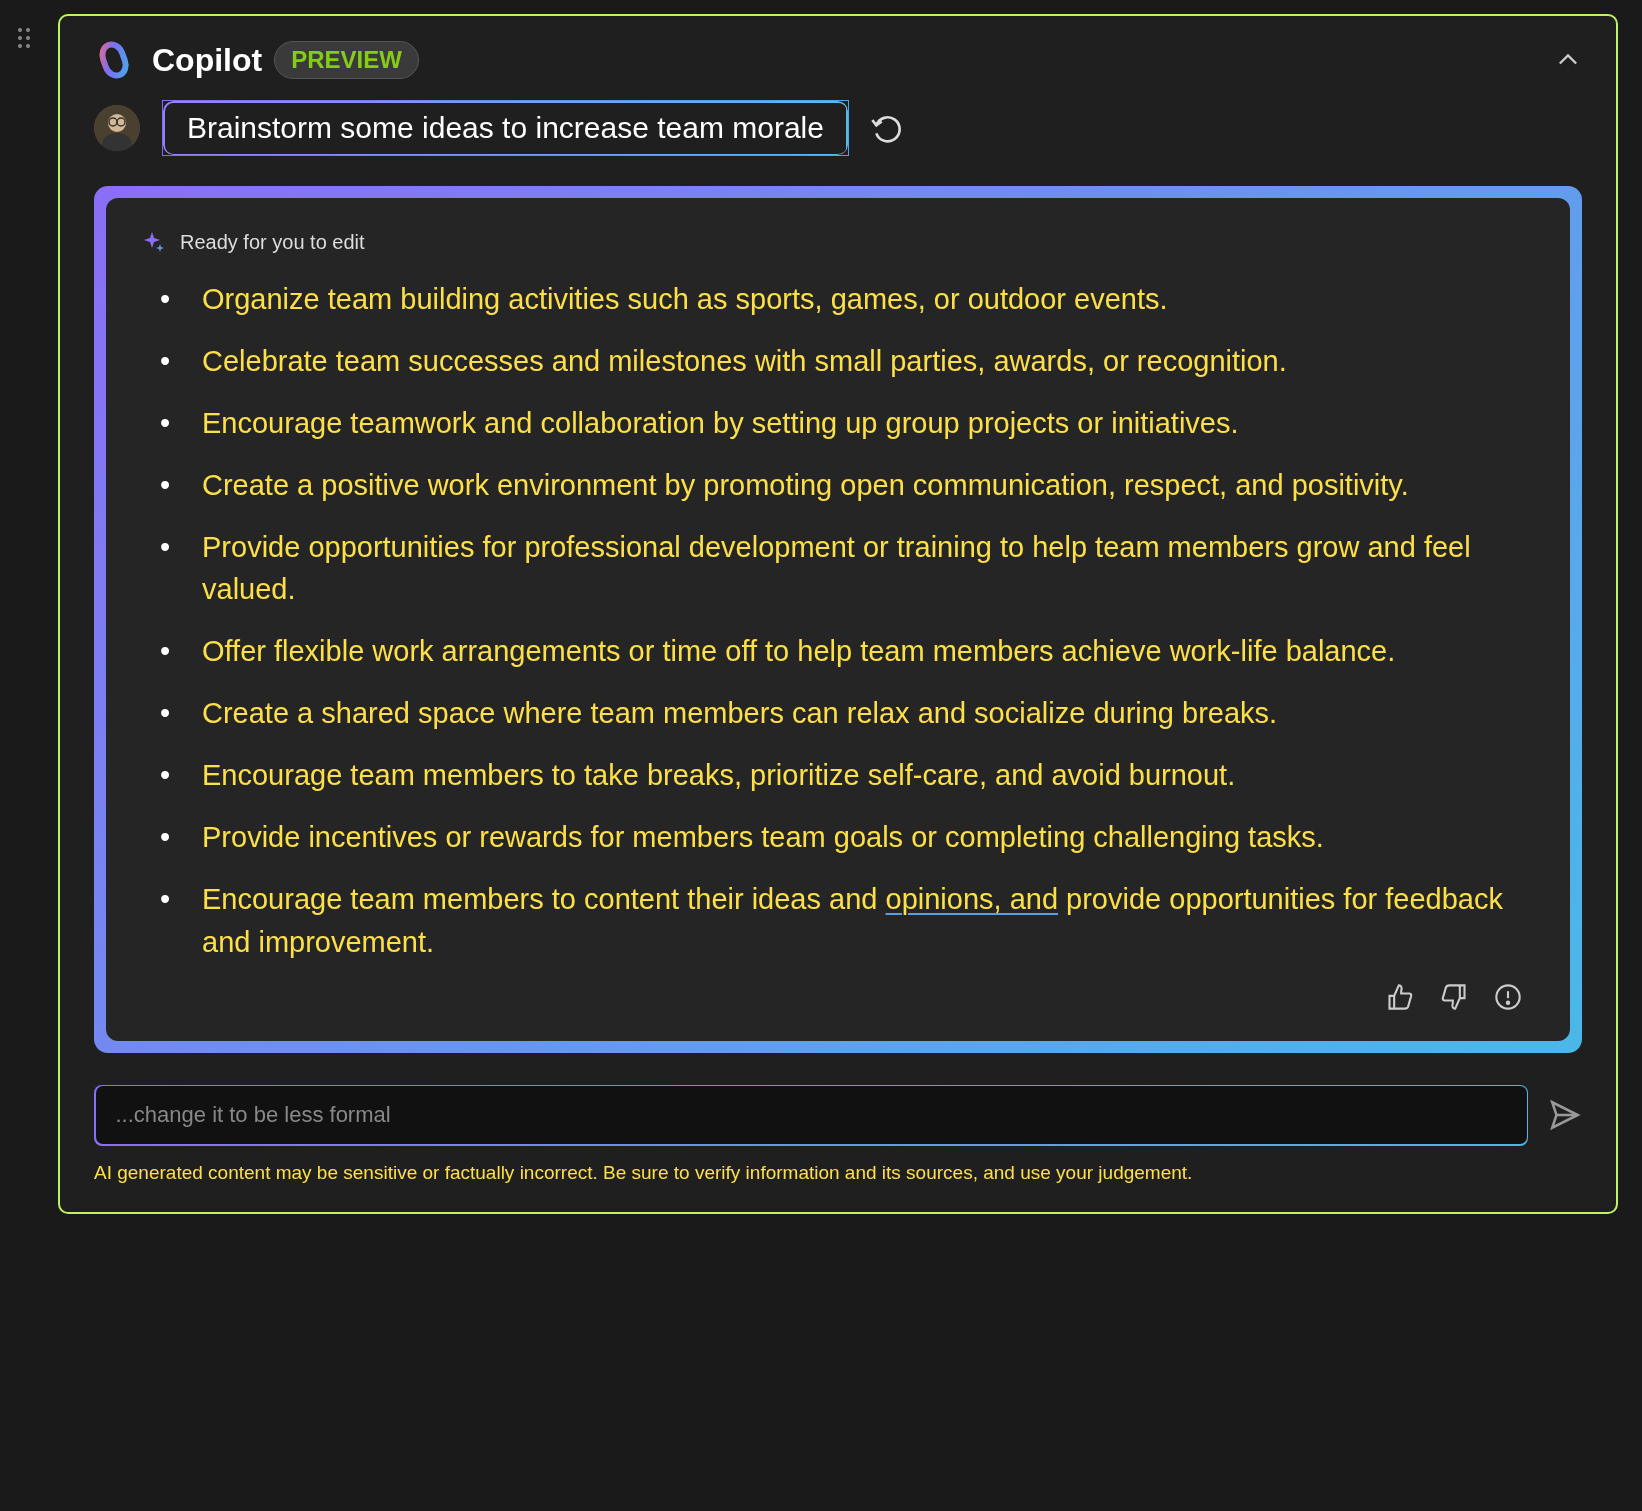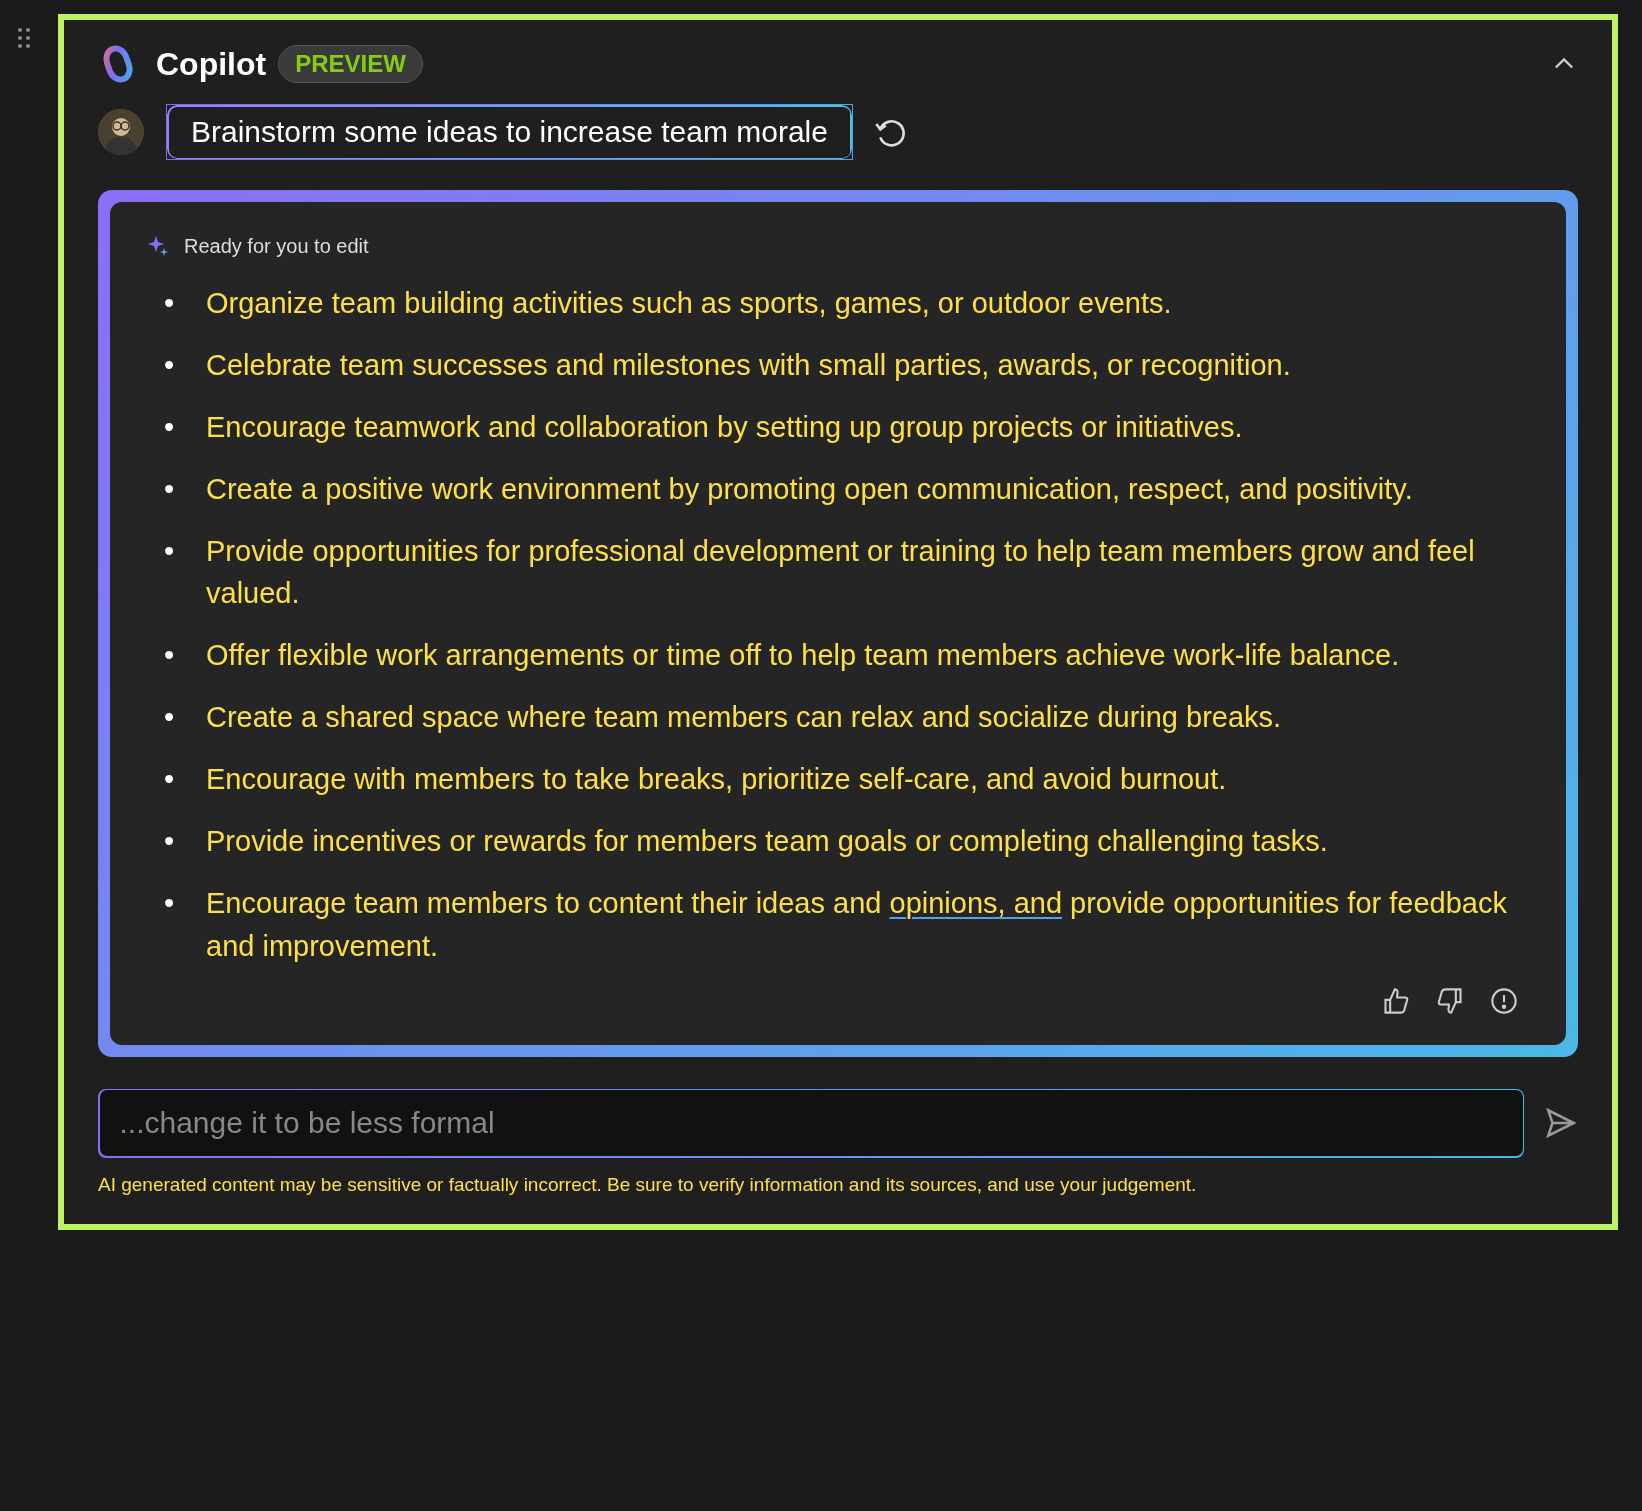--- a/index.html
+++ b/index.html
@@ -28,22 +28,22 @@
       width: 4px;
       height: 4px;
       background: #8a8a8a;
       border-radius: 50%;
     }
     .panel {
       position: absolute;
       top: 14px;
       left: 58px;
       width: 1560px;
-      border: 6px solid #bef264;
-      border-radius: 0;
+      border: 2px solid #bef264;
+      border-radius: 10px;
       background: #1f1f1f;
       padding: 0;
     }
     .header {
       display: flex;
       align-items: center;
       padding: 24px 34px 20px 34px;
       gap: 18px;
     }
     .copilot-logo {
@@ -198,21 +198,21 @@
       border-radius: 8px;
       padding: 1.5px;
       background: linear-gradient(90deg, #8b6ef6, #4ab8e8);
     }
     .input-field {
       width: 100%;
       background: #111;
       border: none;
       border-radius: 7px;
       padding: 16px 20px;
-      font-size: 30px;
+      font-size: 22px;
       color: #fff;
       font-family: inherit;
       outline: none;
     }
     .input-field::placeholder {
       color: #888;
     }
     .send-btn {
       width: 34px;
       height: 34px;
@@ -290,21 +290,21 @@
         <span class="ready-text">Ready for you to edit</span>
       </div>
       <ul class="bullet-list">
         <li>Organize team building activities such as sports, games, or outdoor events.</li>
         <li>Celebrate team successes and milestones with small parties, awards, or recognition.</li>
         <li>Encourage teamwork and collaboration by setting up group projects or initiatives.</li>
         <li>Create a positive work environment by promoting open communication, respect, and positivity.</li>
         <li>Provide opportunities for professional development or training to help team members grow and feel valued.</li>
         <li>Offer flexible work arrangements or time off to help team members achieve work-life balance.</li>
         <li>Create a shared space where team members can relax and socialize during breaks.</li>
-        <li>Encourage with members to take breaks, prioritize self-care, and avoid burnout.</li>
+        <li>Encourage team members to take breaks, prioritize self-care, and avoid burnout.</li>
         <li>Provide incentives or rewards for members team goals or completing challenging tasks.</li>
         <li class="item-with-underline">
           <span class="before-underline">Encourage team members to content their ideas and </span><span class="underlined">opinions, and</span><span class="after-underline"> provide opportunities for feedback and improvement.</span>
         </li>
       </ul>
       <div class="feedback-row">
         <svg class="feedback-btn" viewBox="0 0 24 24" fill="none" stroke="currentColor" stroke-width="1.8">
           <path d="M 7 22 L 3 22 L 3 11 L 7 11 Z M 7 11 L 11 2 C 13 2 14 4 13 7 L 13 9 L 20 9 C 22 9 22 11 21 13 L 19 20 C 18.5 21.5 17 22 16 22 L 7 22"></path>
         </svg>
         <svg class="feedback-btn" viewBox="0 0 24 24" fill="none" stroke="currentColor" stroke-width="1.8">

